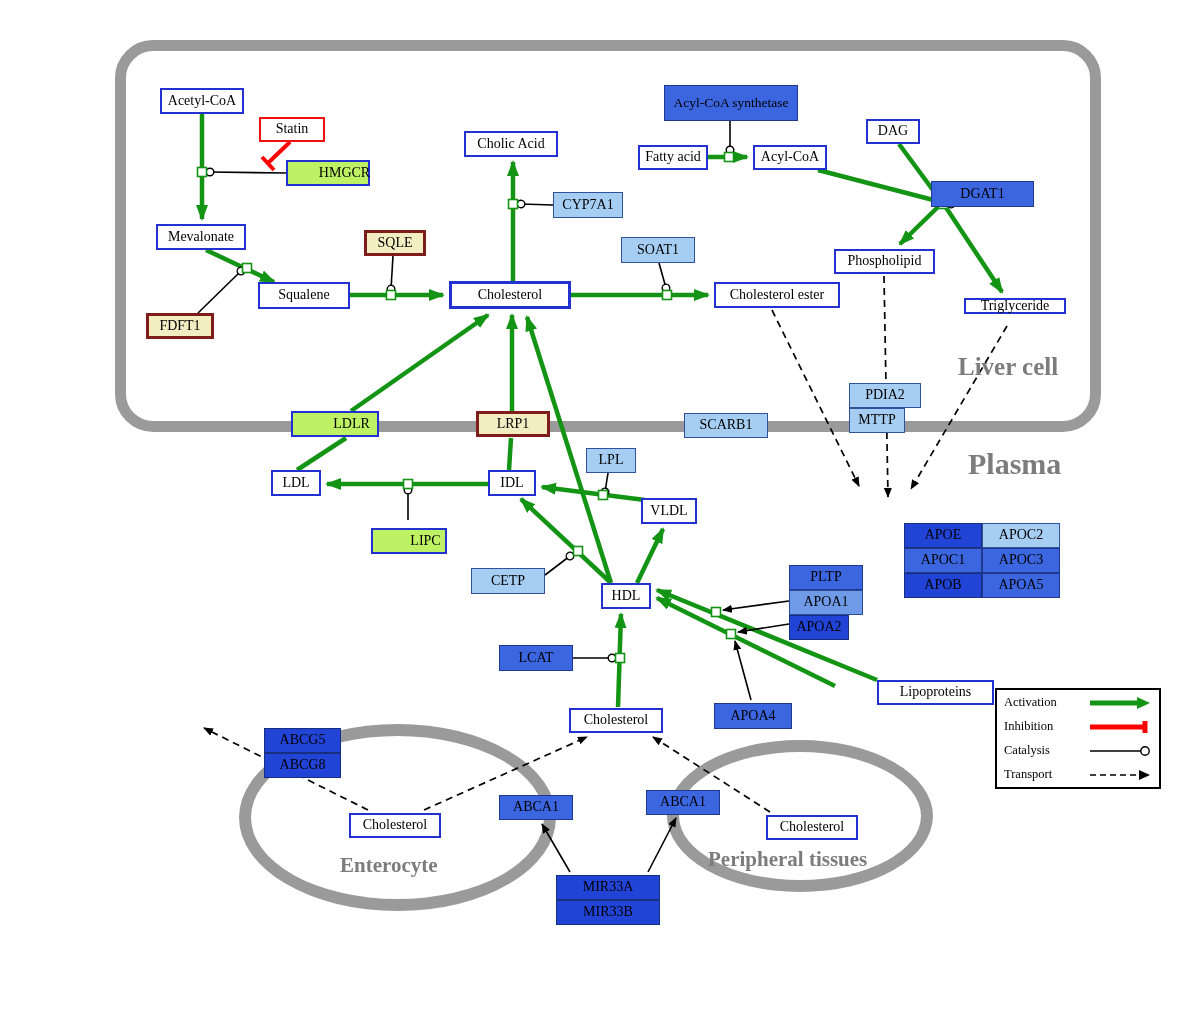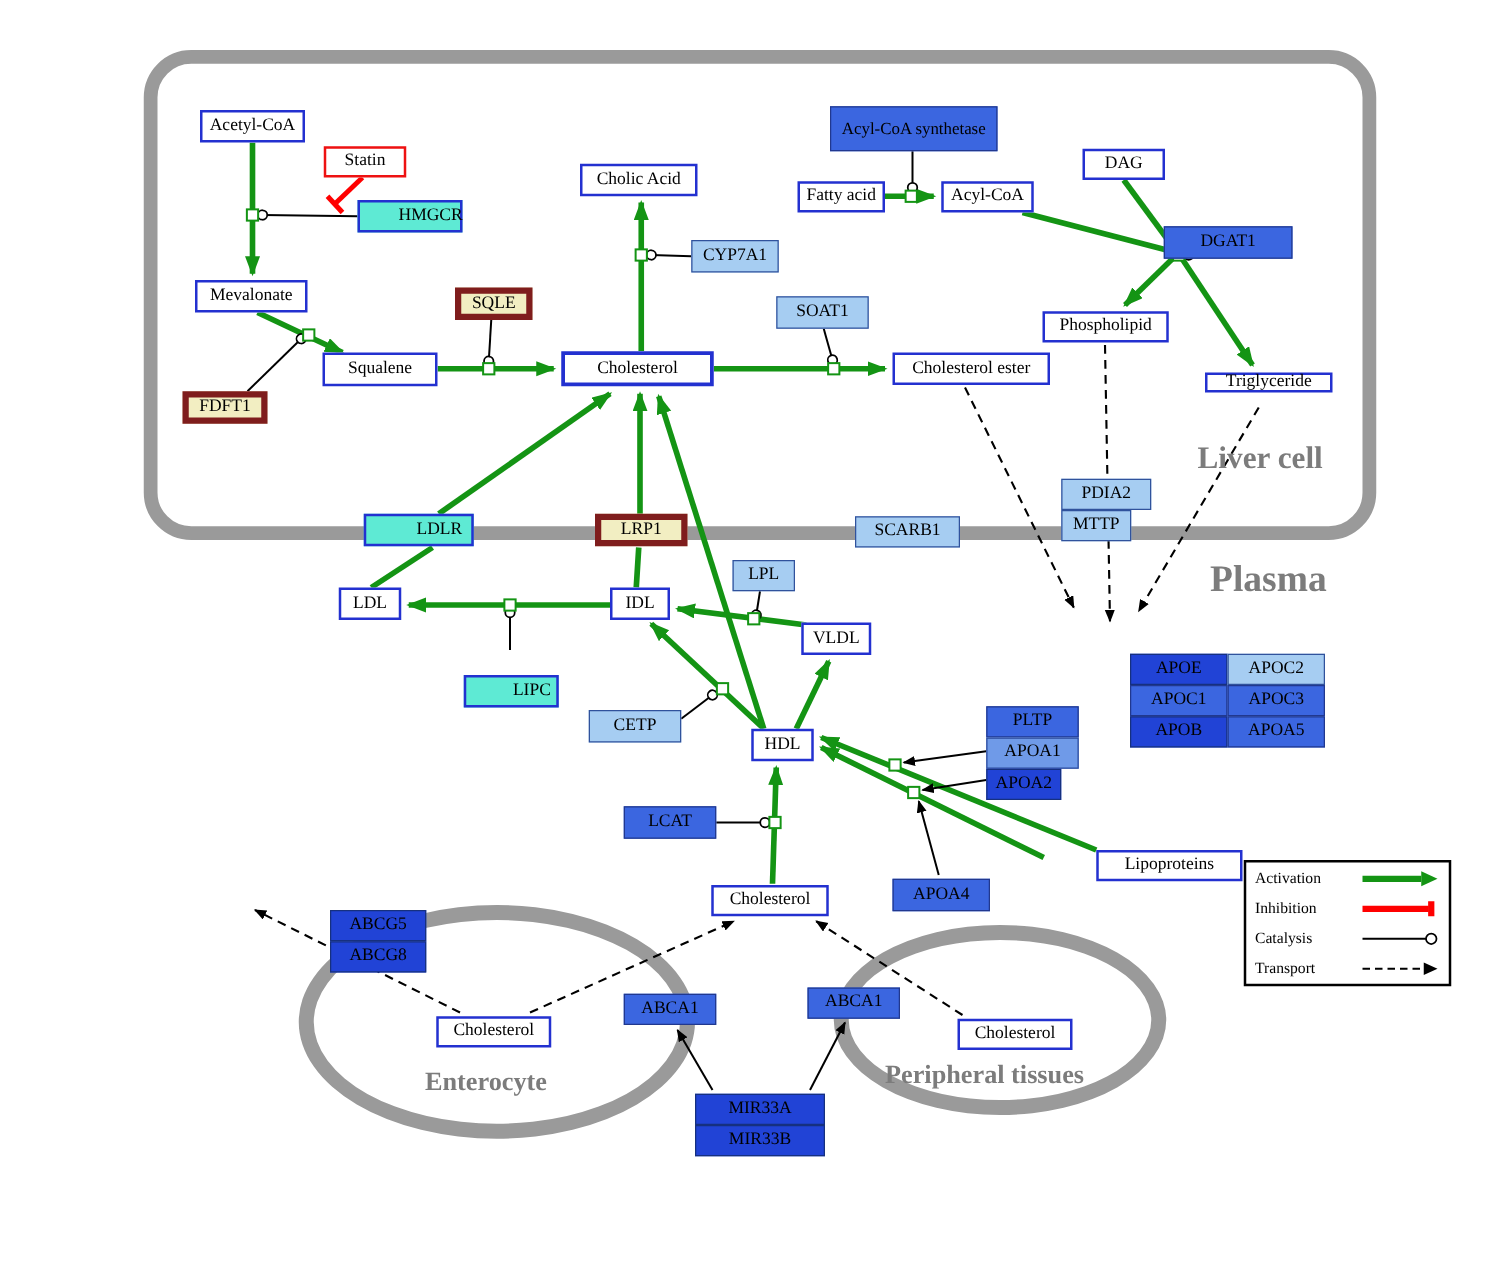--- a/index.html
+++ b/index.html
@@ -12,22 +12,22 @@
   .e-act{stroke:#149414;stroke-width:4.5;fill:none;}
   .e-cat{stroke:#000;stroke-width:1.6;fill:none;}
   .e-tr{stroke:#000;stroke-width:1.7;stroke-dasharray:7 5;fill:none;}
   .e-inh{stroke:#f00;stroke-width:4;fill:none;}
   .rnode{fill:#fff;stroke:#149414;stroke-width:1.6;}
   .nb{position:absolute;box-sizing:border-box;display:flex;align-items:center;justify-content:center;
       text-align:center;font-size:14px;line-height:1.05;color:#000;z-index:2;padding:0 2px;cursor:pointer;}
   .met{background:#fff;border:2px solid #2331d0;}
   .met3{background:#fff;border:3px solid #2331d0;}
   .drug{background:#fff;border:2px solid #ee1111;}
-  .yel{background:#5eead4;border:2px solid #2331d0;padding-left:35px;}
-  .pyel{background:#f2eec2;border:5px solid #7f1d1d;}
+  .yel{background:#bef264;border:2px solid #2331d0;padding-left:35px;}
+  .pyel{background:#f2eec2;border:3px solid #7f1d1d;}
   .lb{background:#a6cdf2;border:1px solid #30529c;}
   .mlb{background:#6f9ae8;border:1px solid #2b4a9c;}
   .mb{background:#3b66e0;border:1px solid #21388f;}
   .db{background:#2143d6;border:1px solid #16307f;}
   .rlabel{position:absolute;font-weight:bold;color:#7c7c7c;z-index:2;white-space:nowrap;}
   .legend{position:absolute;left:995px;top:688px;width:166px;height:101px;background:#fff;
           border:2px solid #000;box-sizing:border-box;z-index:3;padding:5px 7px;
           display:flex;flex-direction:column;justify-content:space-between;}
   .lrow{display:flex;align-items:center;justify-content:space-between;font-size:12.5px;color:#000;}
 </style>
@@ -127,36 +127,36 @@
   <div class="nb met" style="left:258px;top:282px;width:92px;height:27px">Squalene</div>
   <div class="nb pyel" style="left:364px;top:230px;width:62px;height:26px">SQLE</div>
   <div class="nb met3" style="left:449px;top:281px;width:122px;height:28px">Cholesterol</div>
   <div class="nb met" style="left:464px;top:131px;width:94px;height:26px">Cholic Acid</div>
   <div class="nb lb" style="left:553px;top:192px;width:70px;height:26px">CYP7A1</div>
   <div class="nb lb" style="left:621px;top:237px;width:74px;height:26px">SOAT1</div>
   <div class="nb met" style="left:714px;top:282px;width:126px;height:26px">Cholesterol ester</div>
   <div class="nb mb" style="left:664px;top:85px;width:134px;height:36px;font-size:13.5px">Acyl-CoA synthetase</div>
   <div class="nb met" style="left:638px;top:145px;width:70px;height:25px">Fatty acid</div>
   <div class="nb met" style="left:753px;top:145px;width:74px;height:25px">Acyl-CoA</div>
-  <div class="nb met" style="left:866px;top:119px;width:66px;height:25px">DAG</div>
+  <div class="nb met" style="left:866px;top:119px;width:54px;height:25px">DAG</div>
   <div class="nb mb" style="left:931px;top:181px;width:103px;height:26px">DGAT1</div>
   <div class="nb met" style="left:834px;top:249px;width:101px;height:25px">Phospholipid</div>
   <div class="nb met" style="left:964px;top:298px;width:102px;height:16px">Triglyceride</div>
 
   <div class="nb yel" style="left:291px;top:411px;width:88px;height:26px">LDLR</div>
   <div class="nb pyel" style="left:476px;top:411px;width:74px;height:26px">LRP1</div>
   <div class="nb lb" style="left:684px;top:413px;width:84px;height:25px">SCARB1</div>
   <div class="nb lb" style="left:849px;top:383px;width:72px;height:25px">PDIA2</div>
   <div class="nb lb" style="left:849px;top:408px;width:56px;height:25px">MTTP</div>
 
   <div class="nb met" style="left:271px;top:470px;width:50px;height:26px">LDL</div>
   <div class="nb met" style="left:488px;top:470px;width:48px;height:26px">IDL</div>
   <div class="nb lb" style="left:586px;top:448px;width:50px;height:25px">LPL</div>
   <div class="nb met" style="left:641px;top:498px;width:56px;height:26px">VLDL</div>
-  <div class="nb yel" style="left:371px;top:540px;width:76px;height:26px">LIPC</div>
+  <div class="nb yel" style="left:371px;top:528px;width:76px;height:26px">LIPC</div>
   <div class="nb lb" style="left:471px;top:568px;width:74px;height:26px">CETP</div>
   <div class="nb met" style="left:601px;top:583px;width:50px;height:26px">HDL</div>
   <div class="nb db" style="left:904px;top:523px;width:78px;height:25px">APOE</div>
   <div class="nb lb" style="left:982px;top:523px;width:78px;height:25px">APOC2</div>
   <div class="nb mb" style="left:904px;top:548px;width:78px;height:25px">APOC1</div>
   <div class="nb mb" style="left:982px;top:548px;width:78px;height:25px">APOC3</div>
   <div class="nb db" style="left:904px;top:573px;width:78px;height:25px">APOB</div>
   <div class="nb mb" style="left:982px;top:573px;width:78px;height:25px">APOA5</div>
   <div class="nb mb" style="left:789px;top:565px;width:74px;height:25px">PLTP</div>
   <div class="nb mlb" style="left:789px;top:590px;width:74px;height:25px">APOA1</div>

